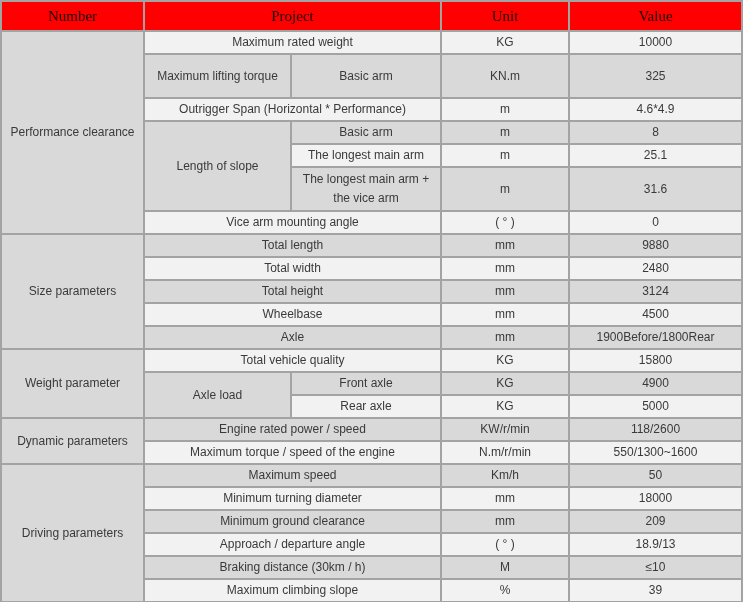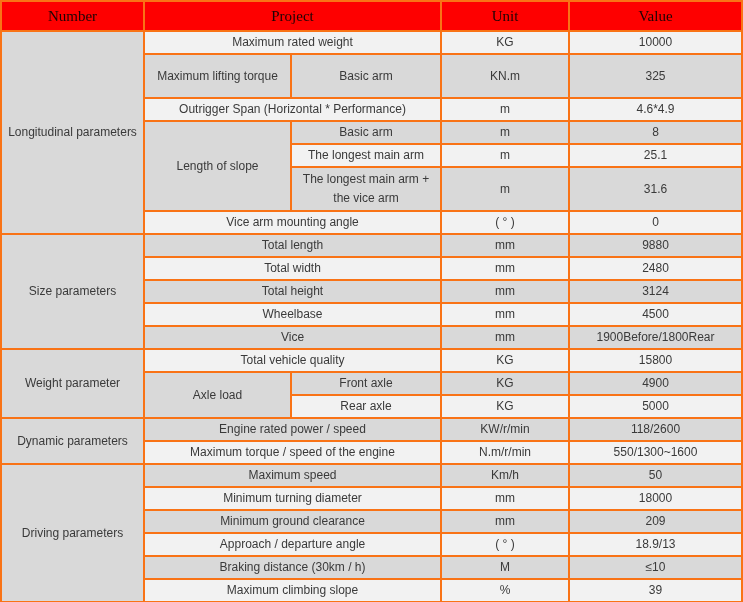--- a/index.html
+++ b/index.html
@@ -4,21 +4,21 @@
 <style>
   html, body {
     margin: 0;
     padding: 0;
     background: #ffffff;
   }
   .stage {
     width: 743px;
     height: 602px;
     overflow: hidden;
-    background: #f97316;
+    background: #a3a3a3;
   }
   table.spec {
     border-collapse: separate;
     border-spacing: 2px;
     table-layout: fixed;
     width: 743px;
     font-family: "Liberation Sans", "DejaVu Sans", sans-serif;
   }
   table.spec th, table.spec td {
     padding: 0 4px;
@@ -62,21 +62,21 @@
     <tr>
       <th class="hdr">Number</th>
       <th class="hdr" colspan="2">Project</th>
       <th class="hdr">Unit</th>
       <th class="hdr">Value</th>
     </tr>
   </thead>
   <tbody>
 
     <tr class="h21">
-      <td class="section" rowspan="7">Longitudinal parameters</td>
+      <td class="section" rowspan="7">Performance clearance</td>
       <td class="light" colspan="2">Maximum rated weight</td>
       <td class="light">KG</td>
       <td class="light">10000</td>
     </tr>
     <tr class="h42">
       <td class="span-cell">Maximum lifting torque</td>
       <td class="dark">Basic arm</td>
       <td class="dark">KN.m</td>
       <td class="dark">325</td>
     </tr>
@@ -122,21 +122,21 @@
       <td class="dark" colspan="2">Total height</td>
       <td class="dark">mm</td>
       <td class="dark">3124</td>
     </tr>
     <tr class="h21">
       <td class="light" colspan="2">Wheelbase</td>
       <td class="light">mm</td>
       <td class="light">4500</td>
     </tr>
     <tr class="h21">
-      <td class="dark" colspan="2">Vice</td>
+      <td class="dark" colspan="2">Axle</td>
       <td class="dark">mm</td>
       <td class="dark">1900Before/1800Rear</td>
     </tr>
 
     <tr class="h21">
       <td class="section" rowspan="3">Weight parameter</td>
       <td class="light" colspan="2">Total vehicle quality</td>
       <td class="light">KG</td>
       <td class="light">15800</td>
     </tr>

